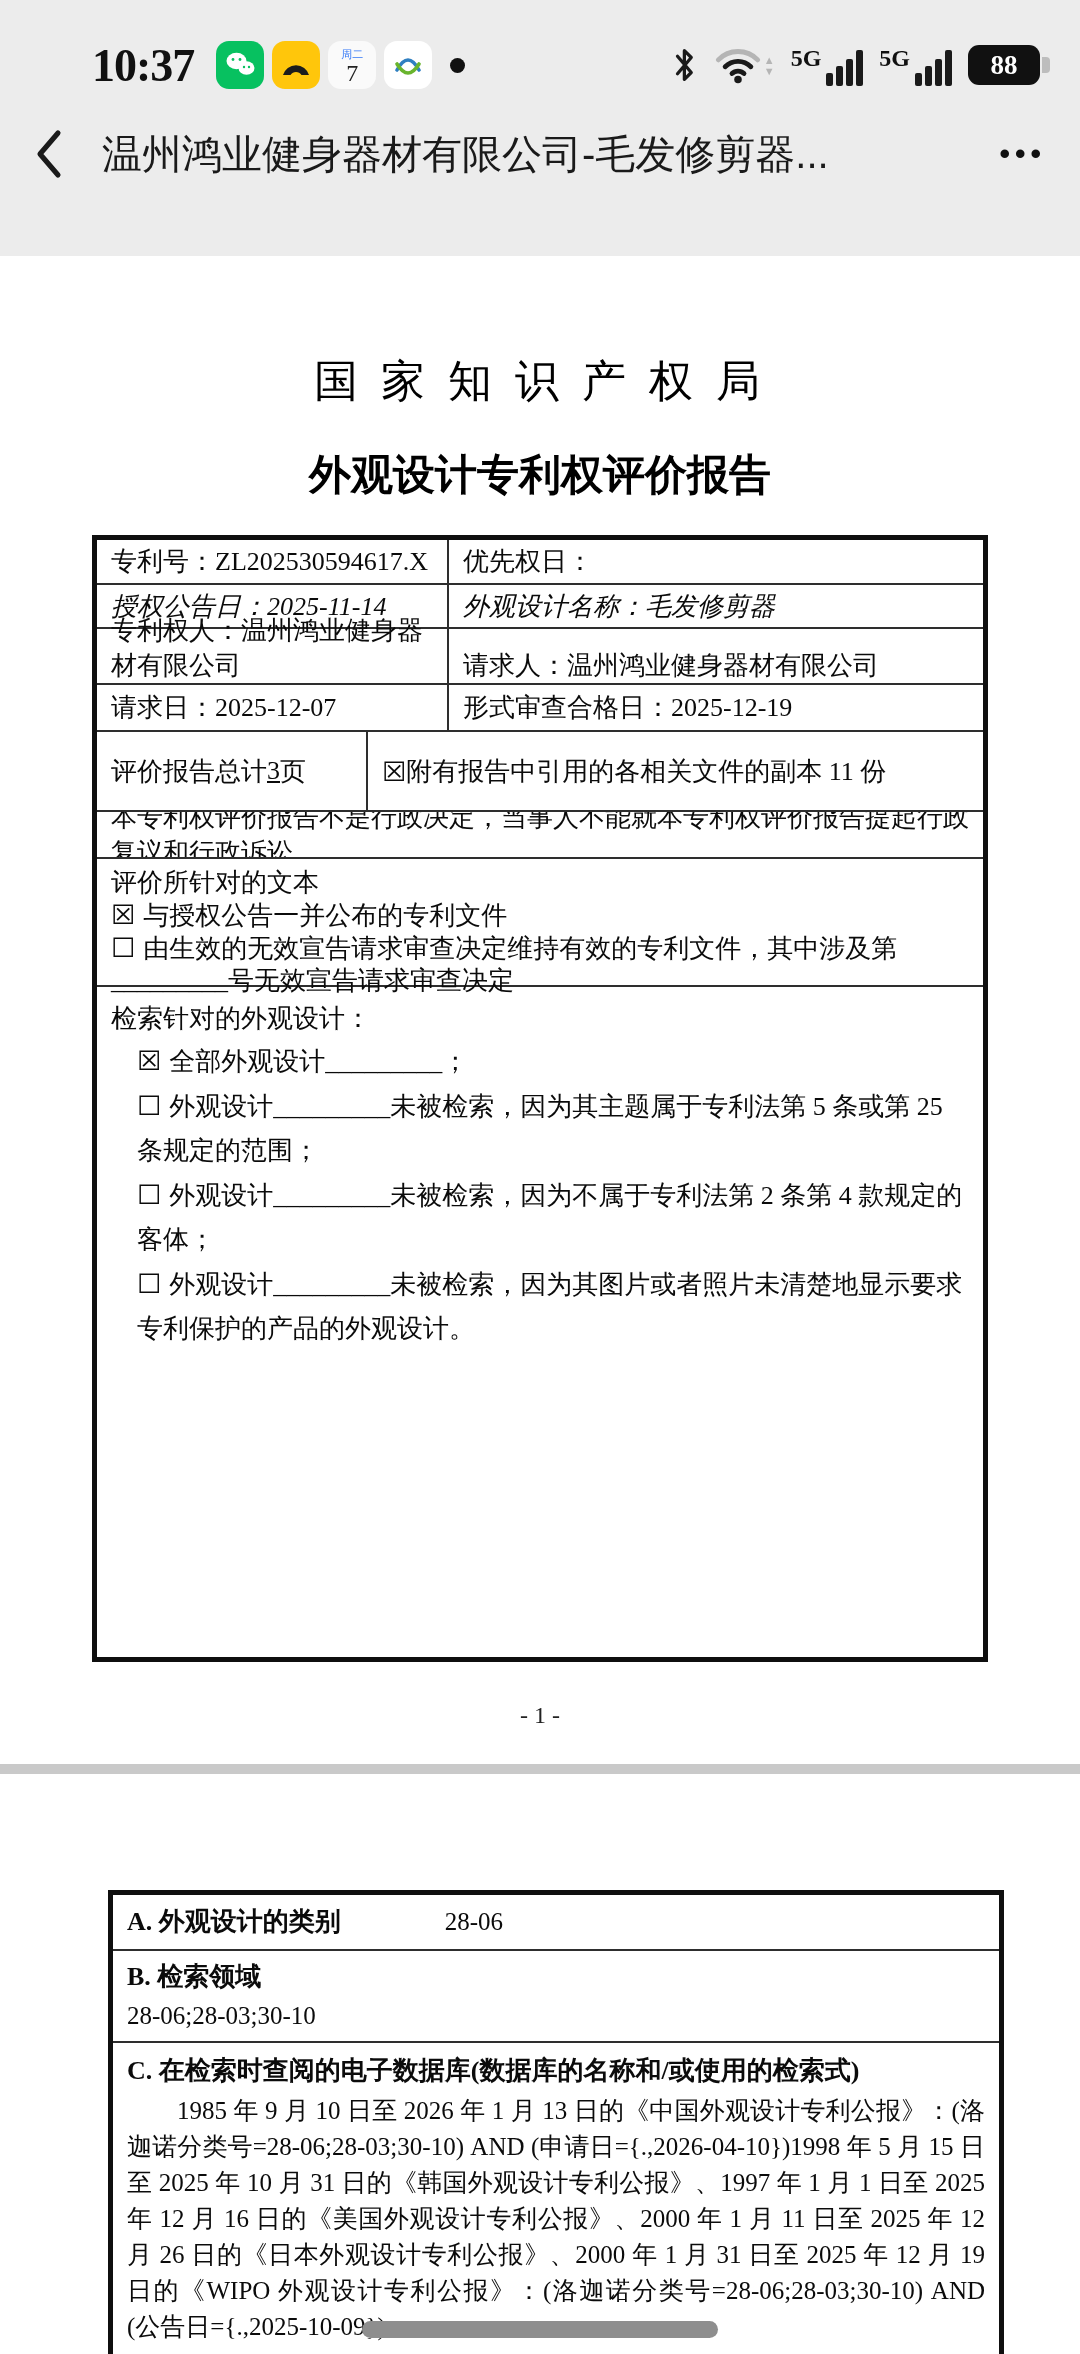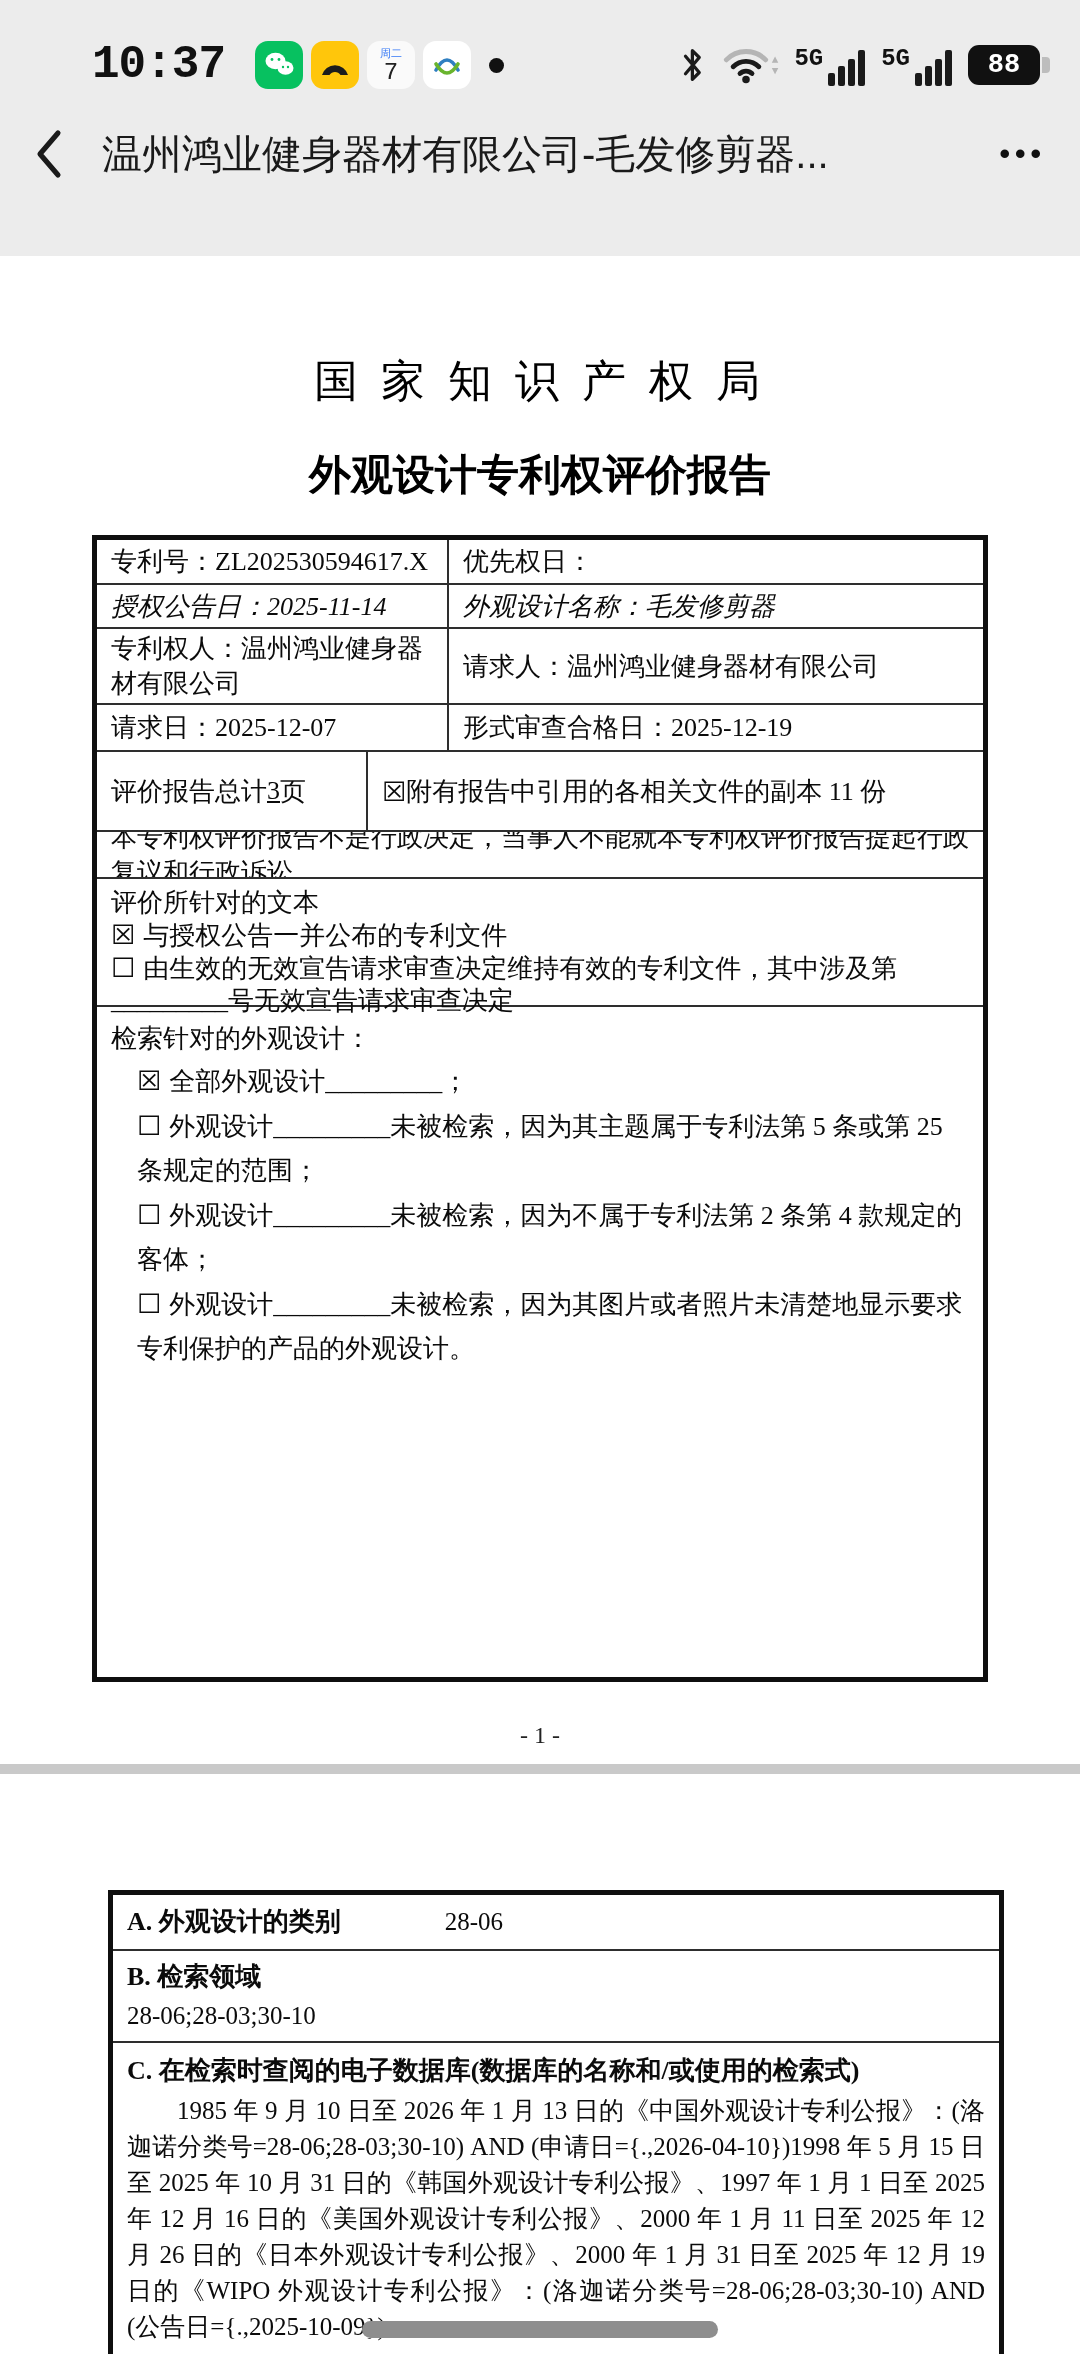--- a/index.html
+++ b/index.html
@@ -5,23 +5,23 @@
   * { margin:0; padding:0; box-sizing:border-box; }
   html,body { background:#fff; }
   .screen {
     position:relative; width:1080px; height:2354px; margin:0 auto;
     background:#fff; overflow:hidden;
     font-family:"Liberation Serif","DejaVu Serif",serif; color:#0b0b0b;
   }
   
   .chrome { position:absolute; top:0; left:0; width:1080px; height:256px; background:#ececec; }
   .statusbar { display:flex; align-items:center; padding:34px 30px 0 92px; height:96px;
-    font-family:Liberation Mono, monospace;text-align:right; }
+    font-family:Liberation Serif, serif;text-align:right; }
   .time { font-size:46px; font-weight:700; letter-spacing:-1px; color:#111; }
-  .appicons { display:flex; align-items:center; margin-left:30px; gap:8px; }
+  .appicons { display:flex; align-items:center; margin-left:22px; gap:8px; }
   .appicon { width:48px; height:48px; border-radius:13px; display:flex; align-items:center;
     justify-content:center; overflow:hidden; }
   .ic-wechat { background:#07C160; }
   .ic-amap { background:#FFC60B; }
   .ic-cal { background:#fafafa; flex-direction:column; }
   .ic-cal .wk { font-size:11px; color:#3478F6; line-height:12px; margin-top:3px; }
   .ic-cal .dy { font-size:24px; color:#222; line-height:26px; }
   .ic-cmcc { background:#ffffff; }
   .notif-dot { width:15px; height:15px; border-radius:50%; background:#111; margin-left:10px; }
   .statusicons { margin-left:auto; display:flex; align-items:center; gap:16px; }
@@ -42,21 +42,21 @@
   .page1 { position:absolute; top:256px; left:0; width:1080px; height:1508px; background:#fff; }
   .org-title { margin-top:96px; text-align:center; font-size:44px; letter-spacing:6px; color:#000; }
   .doc-title { margin-top:36px; text-align:center; font-size:42px; font-weight:700; color:#000; }
   .ptable { width:896px; margin:32px auto 0; border:5px solid #0f0f0f; background:#fff; }
   .trow { display:flex; border-bottom:2px solid #2e2e2e; }
   .trow:last-child { border-bottom:none; }
   .tcell { padding:0 14px; display:flex; align-items:center; font-size:26px;
     border-right:2px solid #2e2e2e; overflow:hidden; }
   .tcell:last-child { border-right:none; flex:1; }
   .w-c1 { width:352px; } .w-c2 { width:263px; } .w-r5 { width:271px; }
-  .h-r1 { height:45px; } .h-r2 { height:44px;font-style:italic; } .h-r3 { height:76px; } .h-r4 { height:47px; }
+  .h-r1 { height:45px; } .h-r2 { height:44px;font-style:italic; } .h-r3 { height:56px;align-items:flex-end; } .h-r4 { height:47px; }
   .h-r5 { height:80px; } .h-r6 { height:47px; }
   .blockcell { display:block; padding:8px 14px; font-size:26px; border-right:none; flex:1; }
   .h-r7 { height:126px; } .h-r7 .ln { line-height:32px; }
   .h-r8 { height:670px; }
   .h-r8 .sec-title { line-height:40px; margin-top:4px; }
   .h-r8 .ln { line-height:44px; }
   .cb { font-family:"DejaVu Sans",sans-serif; font-size:27px; margin-right:8px; }
   .pg-underline { text-decoration:underline; }
   .footer-pg { margin-top:40px; text-align:center; font-size:24px; color:#222; }
   .pagesep { position:absolute; top:1764px; left:0; width:1080px; height:10px; background:#c9c9c9; }

